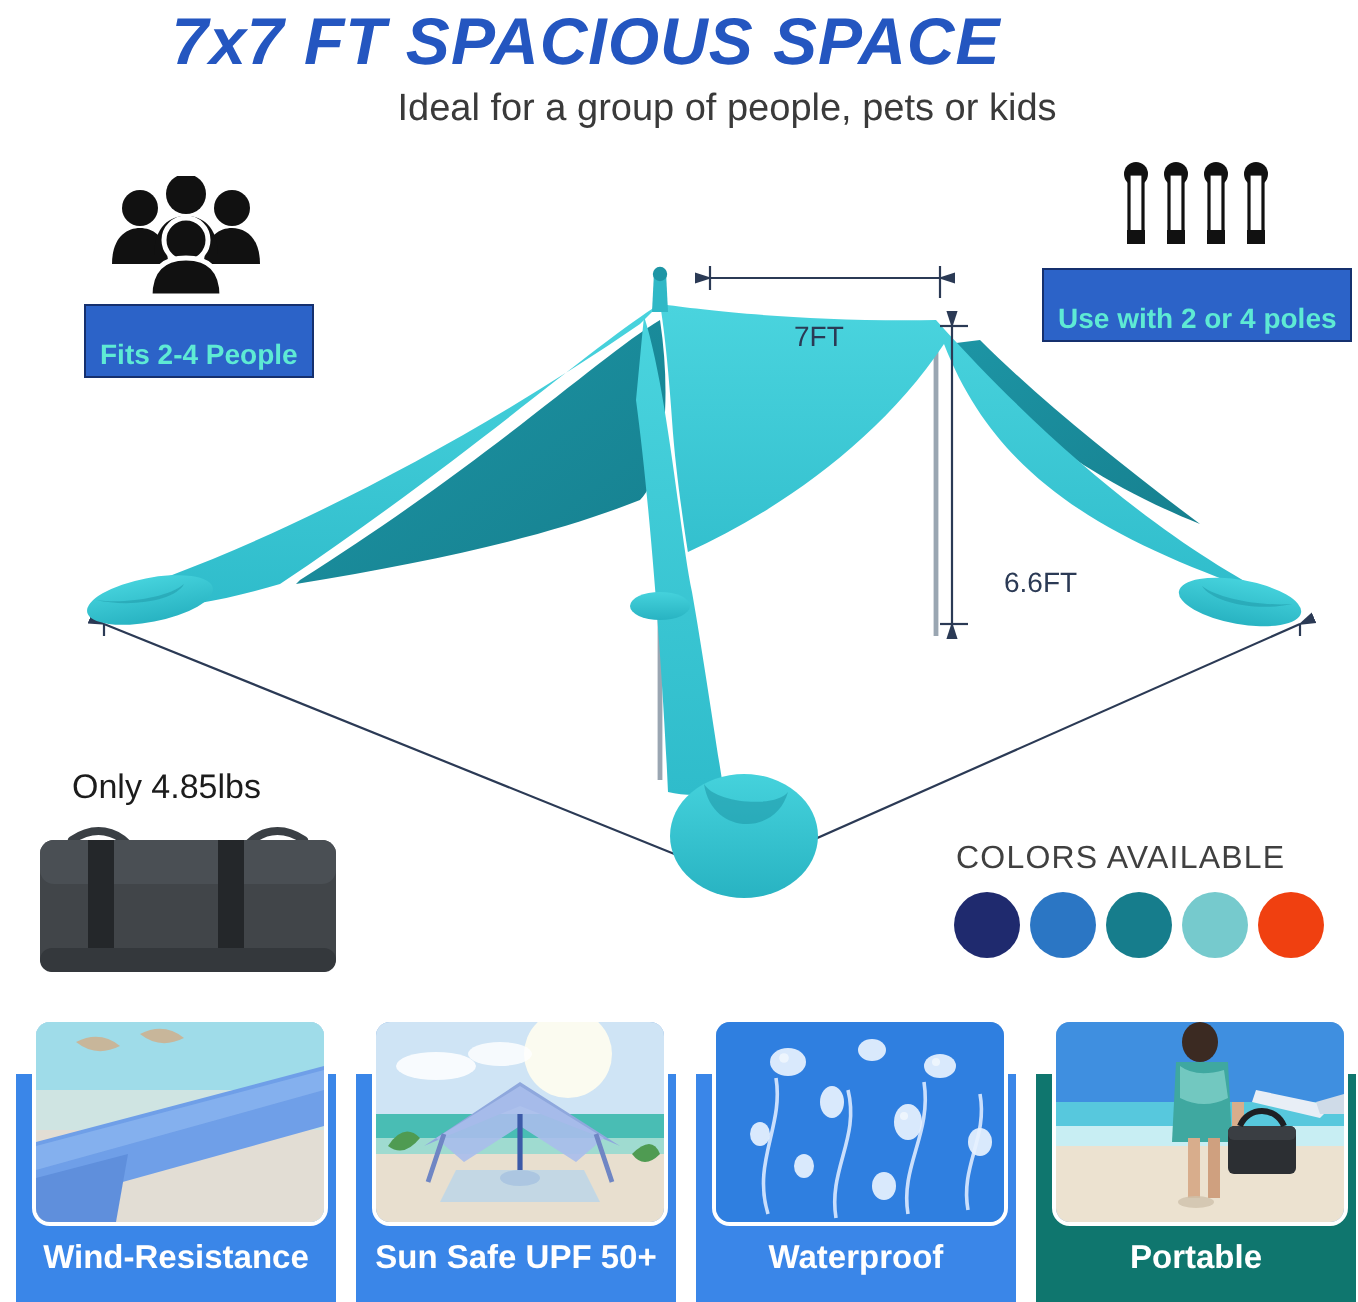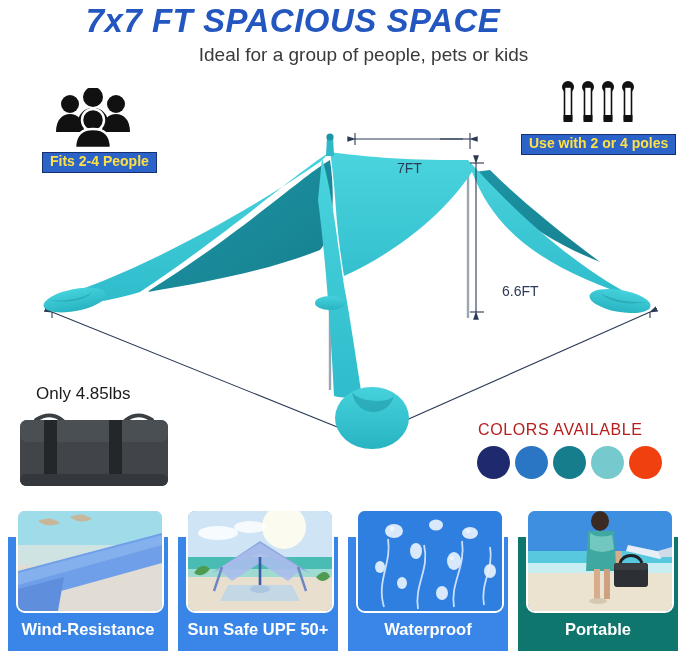--- a/index.html
+++ b/index.html
@@ -28,44 +28,44 @@
     color:#3a3a3a;
     white-space:nowrap;
     padding-left:24px;
   }
 
   
   .badge{
     position:absolute;
     background:#2c63c8;
     border:1.5px solid #15306e;
-    color:#fde047;
+    color:#5eead4;
     font-size:14px;font-weight:bold;
-    padding:0 7px 3px 7px;
+    padding:16px 7px 3px 7px;
     white-space:nowrap;
     line-height:1.15;
   }
   #badge-people{left:42px;top:152px;}
   #badge-poles{left:521px;top:134px;}
 
   .people-icon{position:absolute;left:48px;top:88px;width:90px;height:60px;}
   .poles-icon{position:absolute;left:560px;top:80px;width:80px;height:50px;}
 
   
   .weight-label{
     position:absolute;left:36px;top:384px;
     font-size:17px;color:#1c1c1c;font-weight:500;
     white-space:nowrap;
   }
   .bag{position:absolute;left:14px;top:404px;width:160px;height:86px;}
 
   
   .colors-title{
     position:absolute;left:478px;top:421px;
-    font-size:16px;font-weight:500;color:#b91c1c;
+    font-size:16px;font-weight:500;color:#404040;
     letter-spacing:0.6px;white-space:nowrap;
   }
   .swatches{position:absolute;left:477px;top:446px;width:185px;height:34px;}
   .sw{
     position:absolute;top:0;width:33px;height:33px;border-radius:50%;
   }
 
   
   .dim{
     position:absolute;

